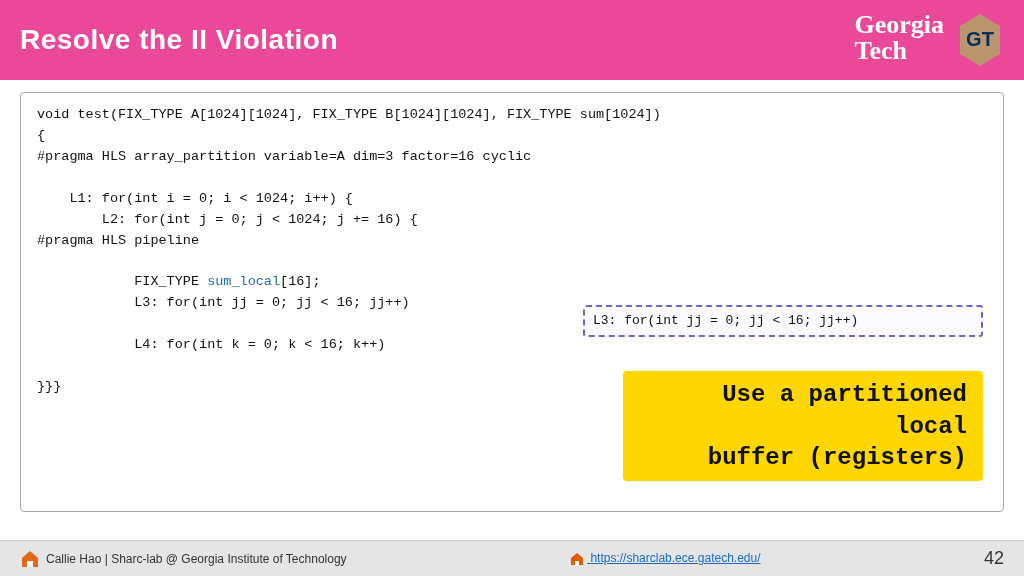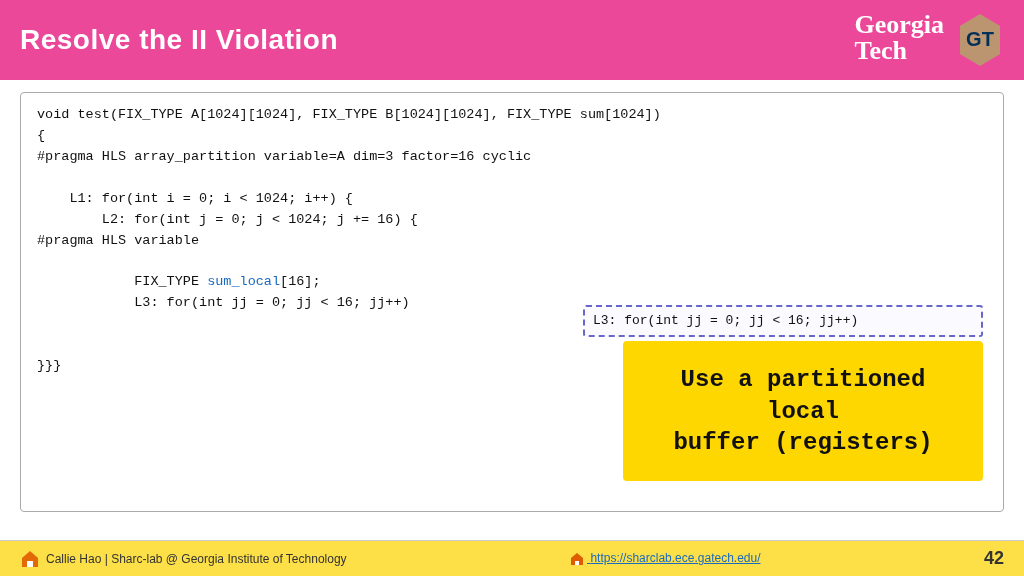--- a/index.html
+++ b/index.html
@@ -74,45 +74,45 @@
       color: #111;
       top: 212px;
       right: 20px;
       width: 400px;
     }
 
     .yellow-box {
       position: absolute;
       background: #FFD700;
       border-radius: 4px;
-      padding: 23px 16px;
+      padding: 8px 16px;
       bottom: 30px;
       right: 20px;
       width: 360px;
-      text-align: center;
+      text-align: right;
     }
 
     .yellow-box-text {
       font-size: 24px;
       font-weight: bold;
       color: #111;
       line-height: 1.3;
     }
 
     .arrow-down {
       position: absolute;
       top: 268px;
       right: 185px;
       font-size: 28px;
       color: #555;
     }
 
     
     .footer {
-      background: #fde047;
+      background: #e5e5e5;
       border-top: 1px solid #ccc;
       display: flex;
       align-items: center;
       justify-content: space-between;
       padding: 4px 20px;
       min-height: 36px;
       flex-shrink: 0;
     }
 
     .footer-left {
@@ -124,21 +124,21 @@
     }
 
     .footer-center {
       font-size: 12px;
       color: #1a6abf;
       text-decoration: underline;
     }
 
     .footer-right {
       font-size: 18px;
-      font-weight: bold;
+      font-weight: normal;
       color: #333;
     }
 
     .logo-wrapper {
       display: flex;
       align-items: flex-start;
       gap: 12px;
     }
 
     .gt-text-block {
@@ -182,31 +182,32 @@
 
     <div class="code-line">#pragma HLS array_partition variable=A dim=3 factor=16 cyclic</div>
 
 
     <div class="code-line">&nbsp;</div>
 
     <div class="code-line">    L1: for(int i = 0; i &lt; 1024; i++) {</div>
 
     <div class="code-line">        L2: for(int j = 0; j &lt; 1024; j += 16) {</div>
 
-    <div class="code-line">#pragma HLS variable</div>
+    <div class="code-line">#pragma HLS pipeline</div>
 
     <div class="code-line">&nbsp;</div>
 
     <div class="code-line">            FIX_TYPE <span class="blue-text">sum_local</span>[16];</div>
 
     <div class="code-line">            L3: for(int jj = 0; jj &lt; 16; jj++)</div>
 
 
     <div class="code-line">&nbsp;</div>
 
+    <div class="code-line">            L4: for(int k = 0; k &lt; 16; k++)</div>
 
 
     <div class="code-line">&nbsp;</div>
 
     <div class="code-line">}}}</div>
 
     <div class="highlight-box">
       <div>L3: for(int jj = 0; jj &lt; 16; jj++)</div>
     </div>
 

